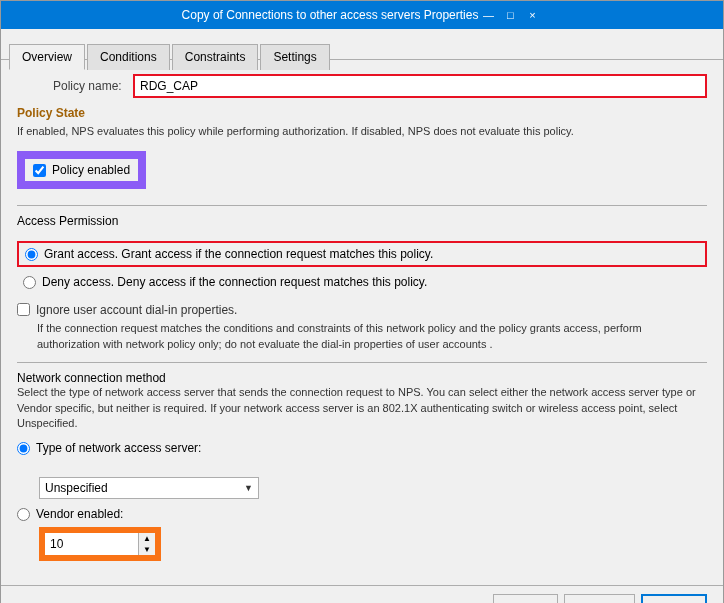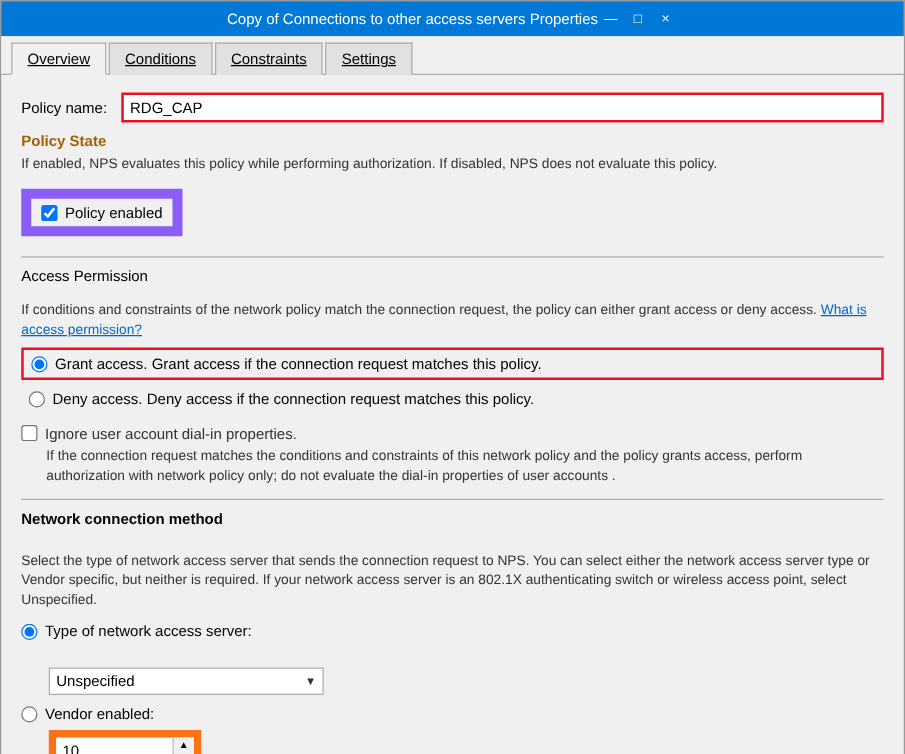--- a/index.html
+++ b/index.html
@@ -51,40 +51,40 @@
       gap: 2px;
     }
     .tab {
       padding: 5px 12px;
       border: 1px solid #adadad;
       background: #e1e1e1;
       cursor: pointer;
       font-size: 12px;
       border-bottom: none;
       position: relative;
-      top: 1px;
-      text-decoration: underline;
+      top: 11px;
     }
     .tab.active {
       background: #f0f0f0;
       border-bottom: 1px solid #f0f0f0;
       z-index: 1;
     }
     .content {
       padding: 14px 16px 14px 16px;
     }
     .form-row {
       display: flex;
       align-items: center;
       margin-bottom: 8px;
     }
     .form-label {
       width: 80px;
       font-size: 12px;
-      color: #000000;
+      color: #404040;
+      margin-left: 36px;
     }
     .form-input {
       flex: 1;
       border: 2px solid #e81123;
       padding: 3px 5px;
       font-size: 12px;
       outline: none;
       background: white;
     }
     .section-title {
@@ -161,22 +161,22 @@
       color: #333;
       margin-left: 20px;
       line-height: 1.4;
       margin-bottom: 10px;
     }
     .network-section {
       margin-bottom: 10px;
     }
     .network-title {
       font-size: 12px;
-      font-weight: bold;
-      margin-bottom: 20px;
+      font-weight: normal;
+      margin-bottom: 0;
     }
     .network-desc {
       font-size: 11px;
       color: #333;
       line-height: 1.4;
       margin-bottom: 8px;
     }
     .dropdown-row {
       display: flex;
       align-items: center;
@@ -319,25 +319,20 @@
           <input type="checkbox" checked="" style="">
           <span>Policy enabled</span>
         </label>
       </div>
     </div>
 
     <hr class="separator">
 
     <div class="access-section">
       <div class="access-title">Access Permission</div>
-      <div class="access-desc">
-        <span>If conditions and constraints of the network policy match the connection request, the policy can either grant access or deny access.</span>
-        <span> </span>
-        <a class="link">What is access permission?</a>
-      </div>
 
       <label class="radio-option highlighted">
         <input type="radio" name="access" checked="" style="">
         <span>Grant access. Grant access if the connection request matches this policy.</span>
       </label>
       <label class="radio-option" style="margin-left:0; padding: 4px 6px;">
         <input type="radio" name="access" style="">
         <span>Deny access. Deny access if the connection request matches this policy.</span>
       </label>
     </div>

